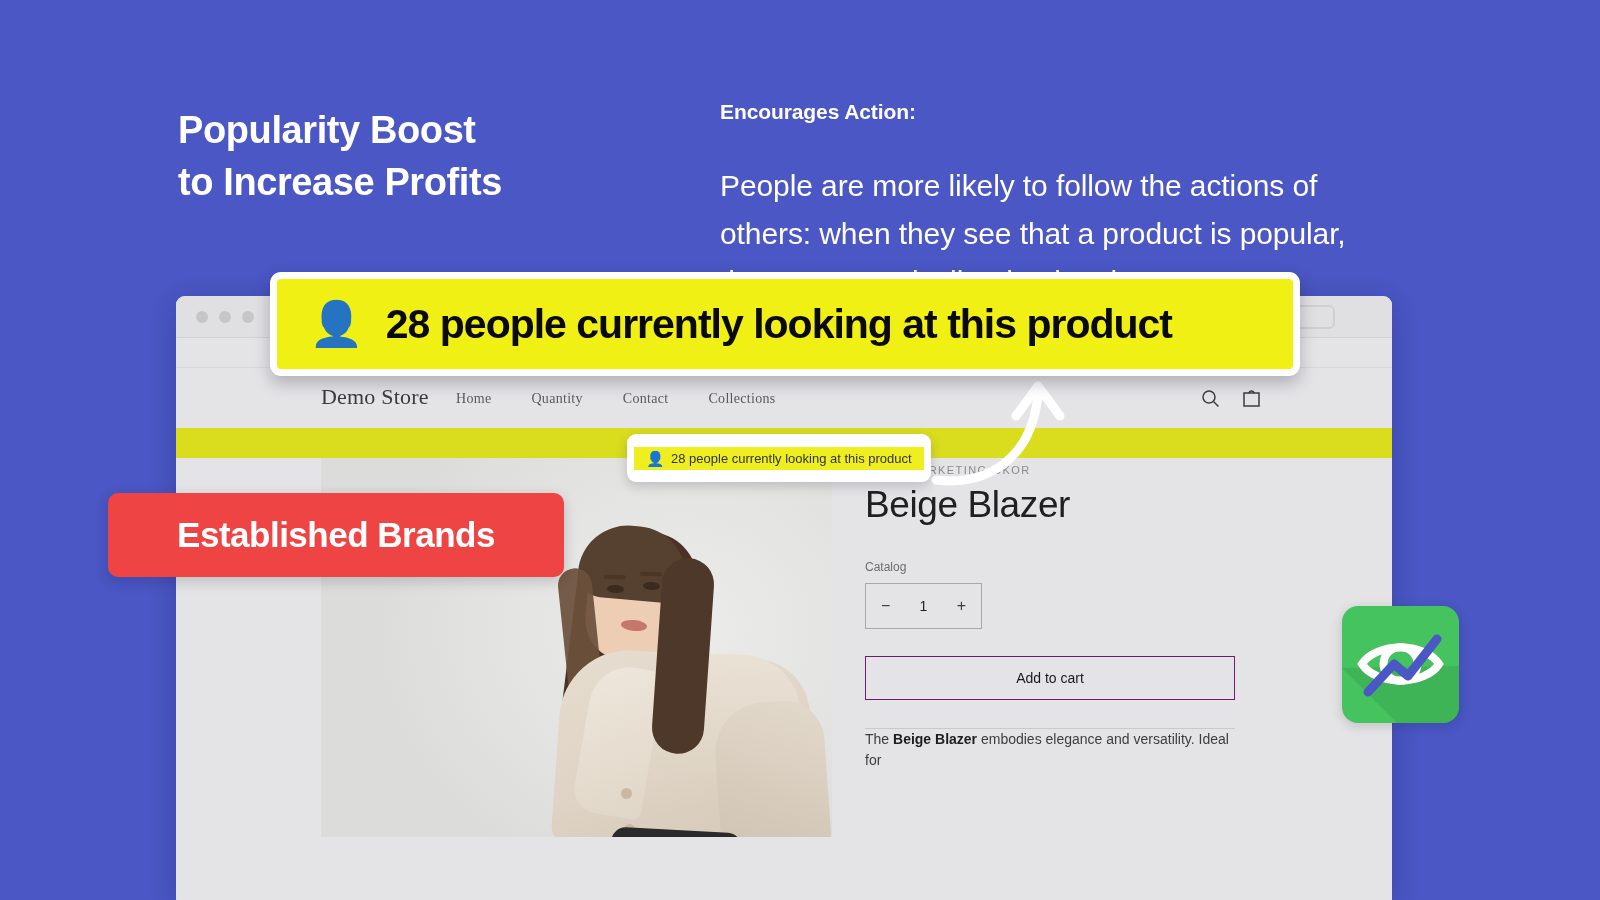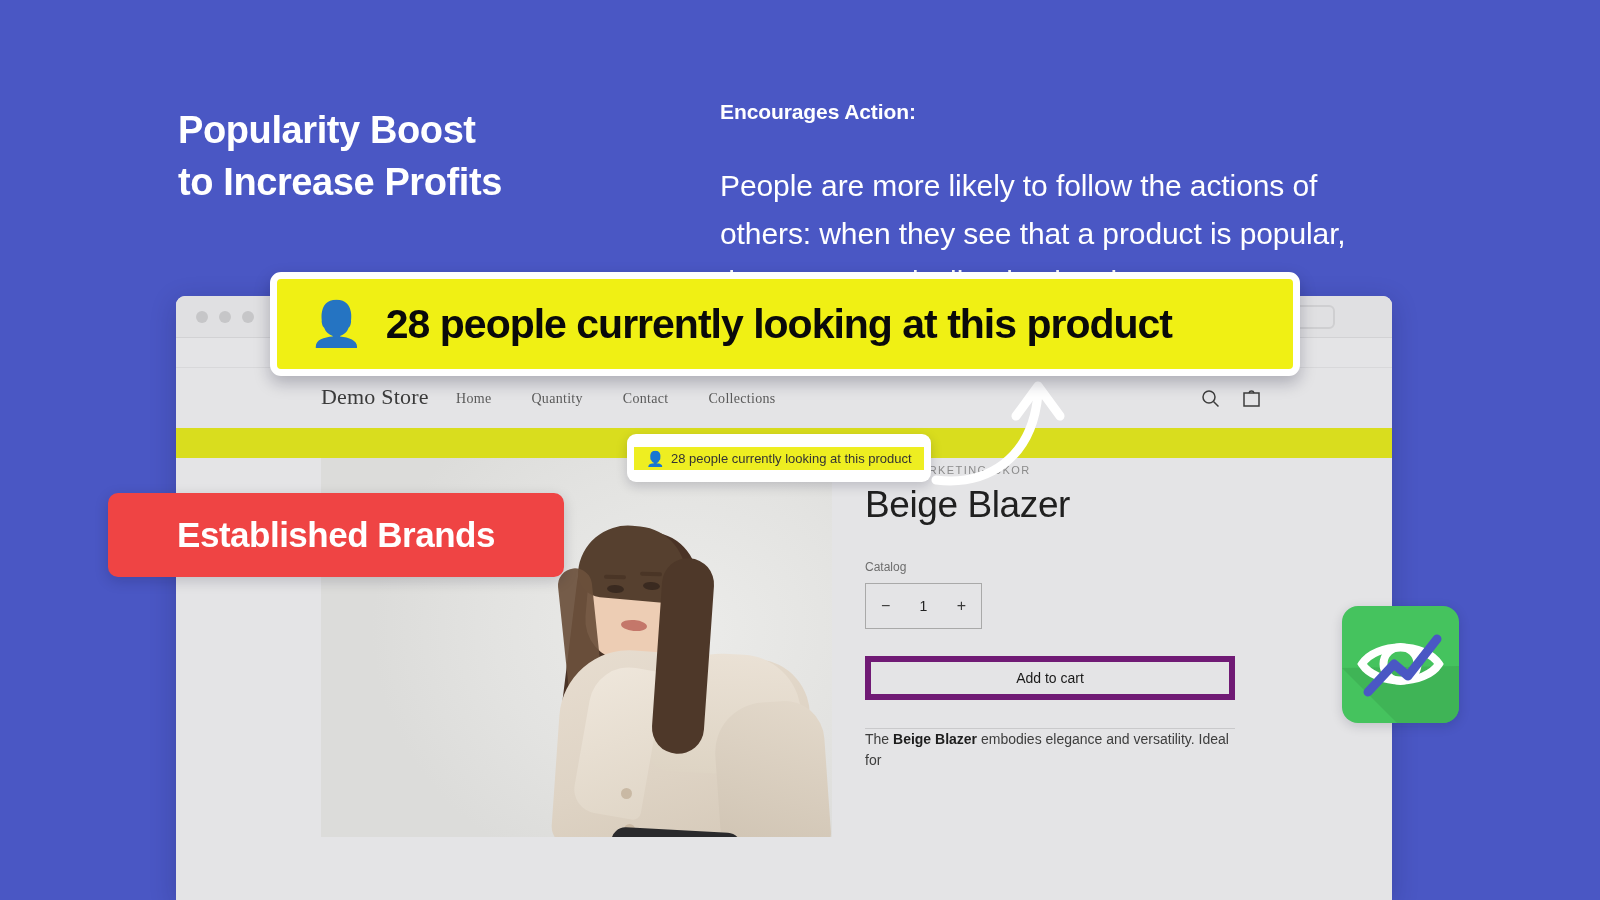--- a/index.html
+++ b/index.html
@@ -149,21 +149,21 @@
   .stepper {
     margin-top:9px; width:117px; height:46px;
     border:1px solid #a9a9a9; background:transparent;
     display:flex; align-items:center; justify-content:space-between;
     padding:0 15px;
   }
   .step-btn { font-size:16px; color:#3a3a3a; cursor:pointer; }
   .step-val { font-size:14px; color:#222; }
   .btn-cart {
     margin-top:27px; width:370px; height:44px;
-    border:6px solid #701a75; background:transparent;
+    border:1px solid #701a75; background:transparent;
     display:flex; align-items:center; justify-content:center;
     font-size:14px; color:#1a1a1a; cursor:pointer;
   }
   .btn-buy {
     margin-top:11px; width:370px; height:44px;
     background:#121212; color:#fff;
     display:flex; align-items:center; justify-content:center;
     font-size:14px; font-weight:bold; cursor:pointer;
   }
   .divider { margin-top:28px; width:370px; height:1px; background:#c9c9cb; }

